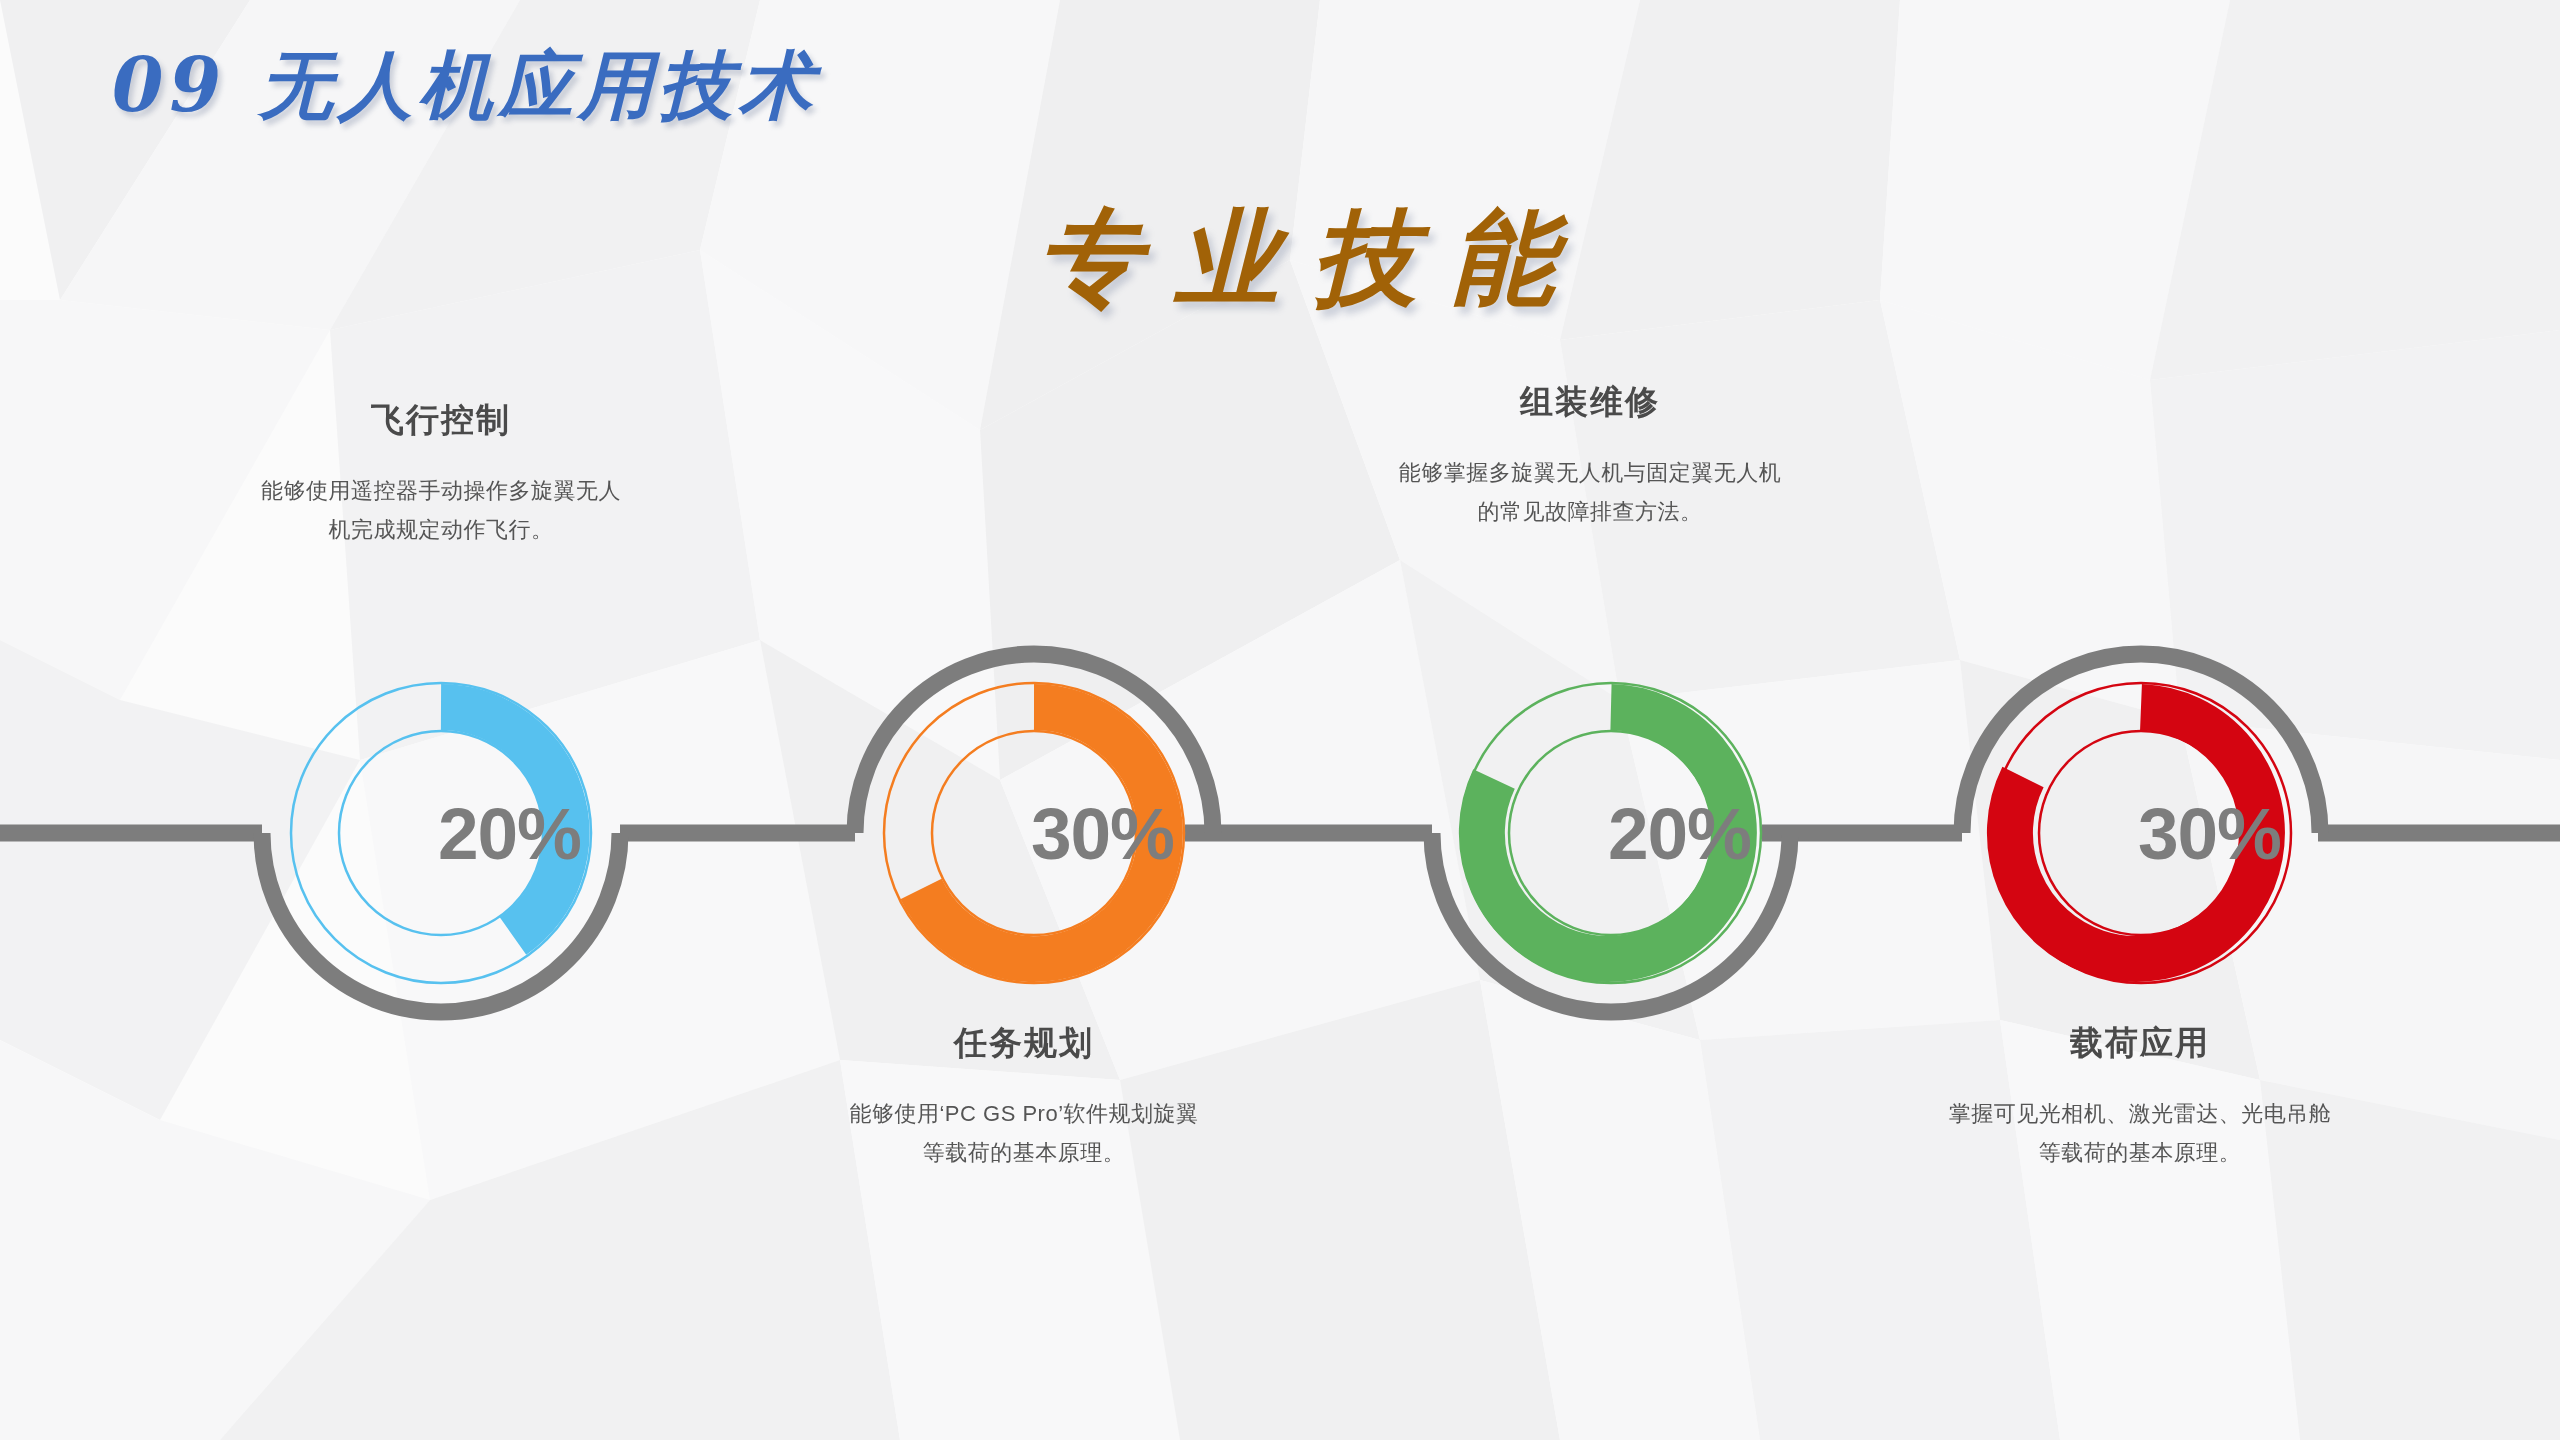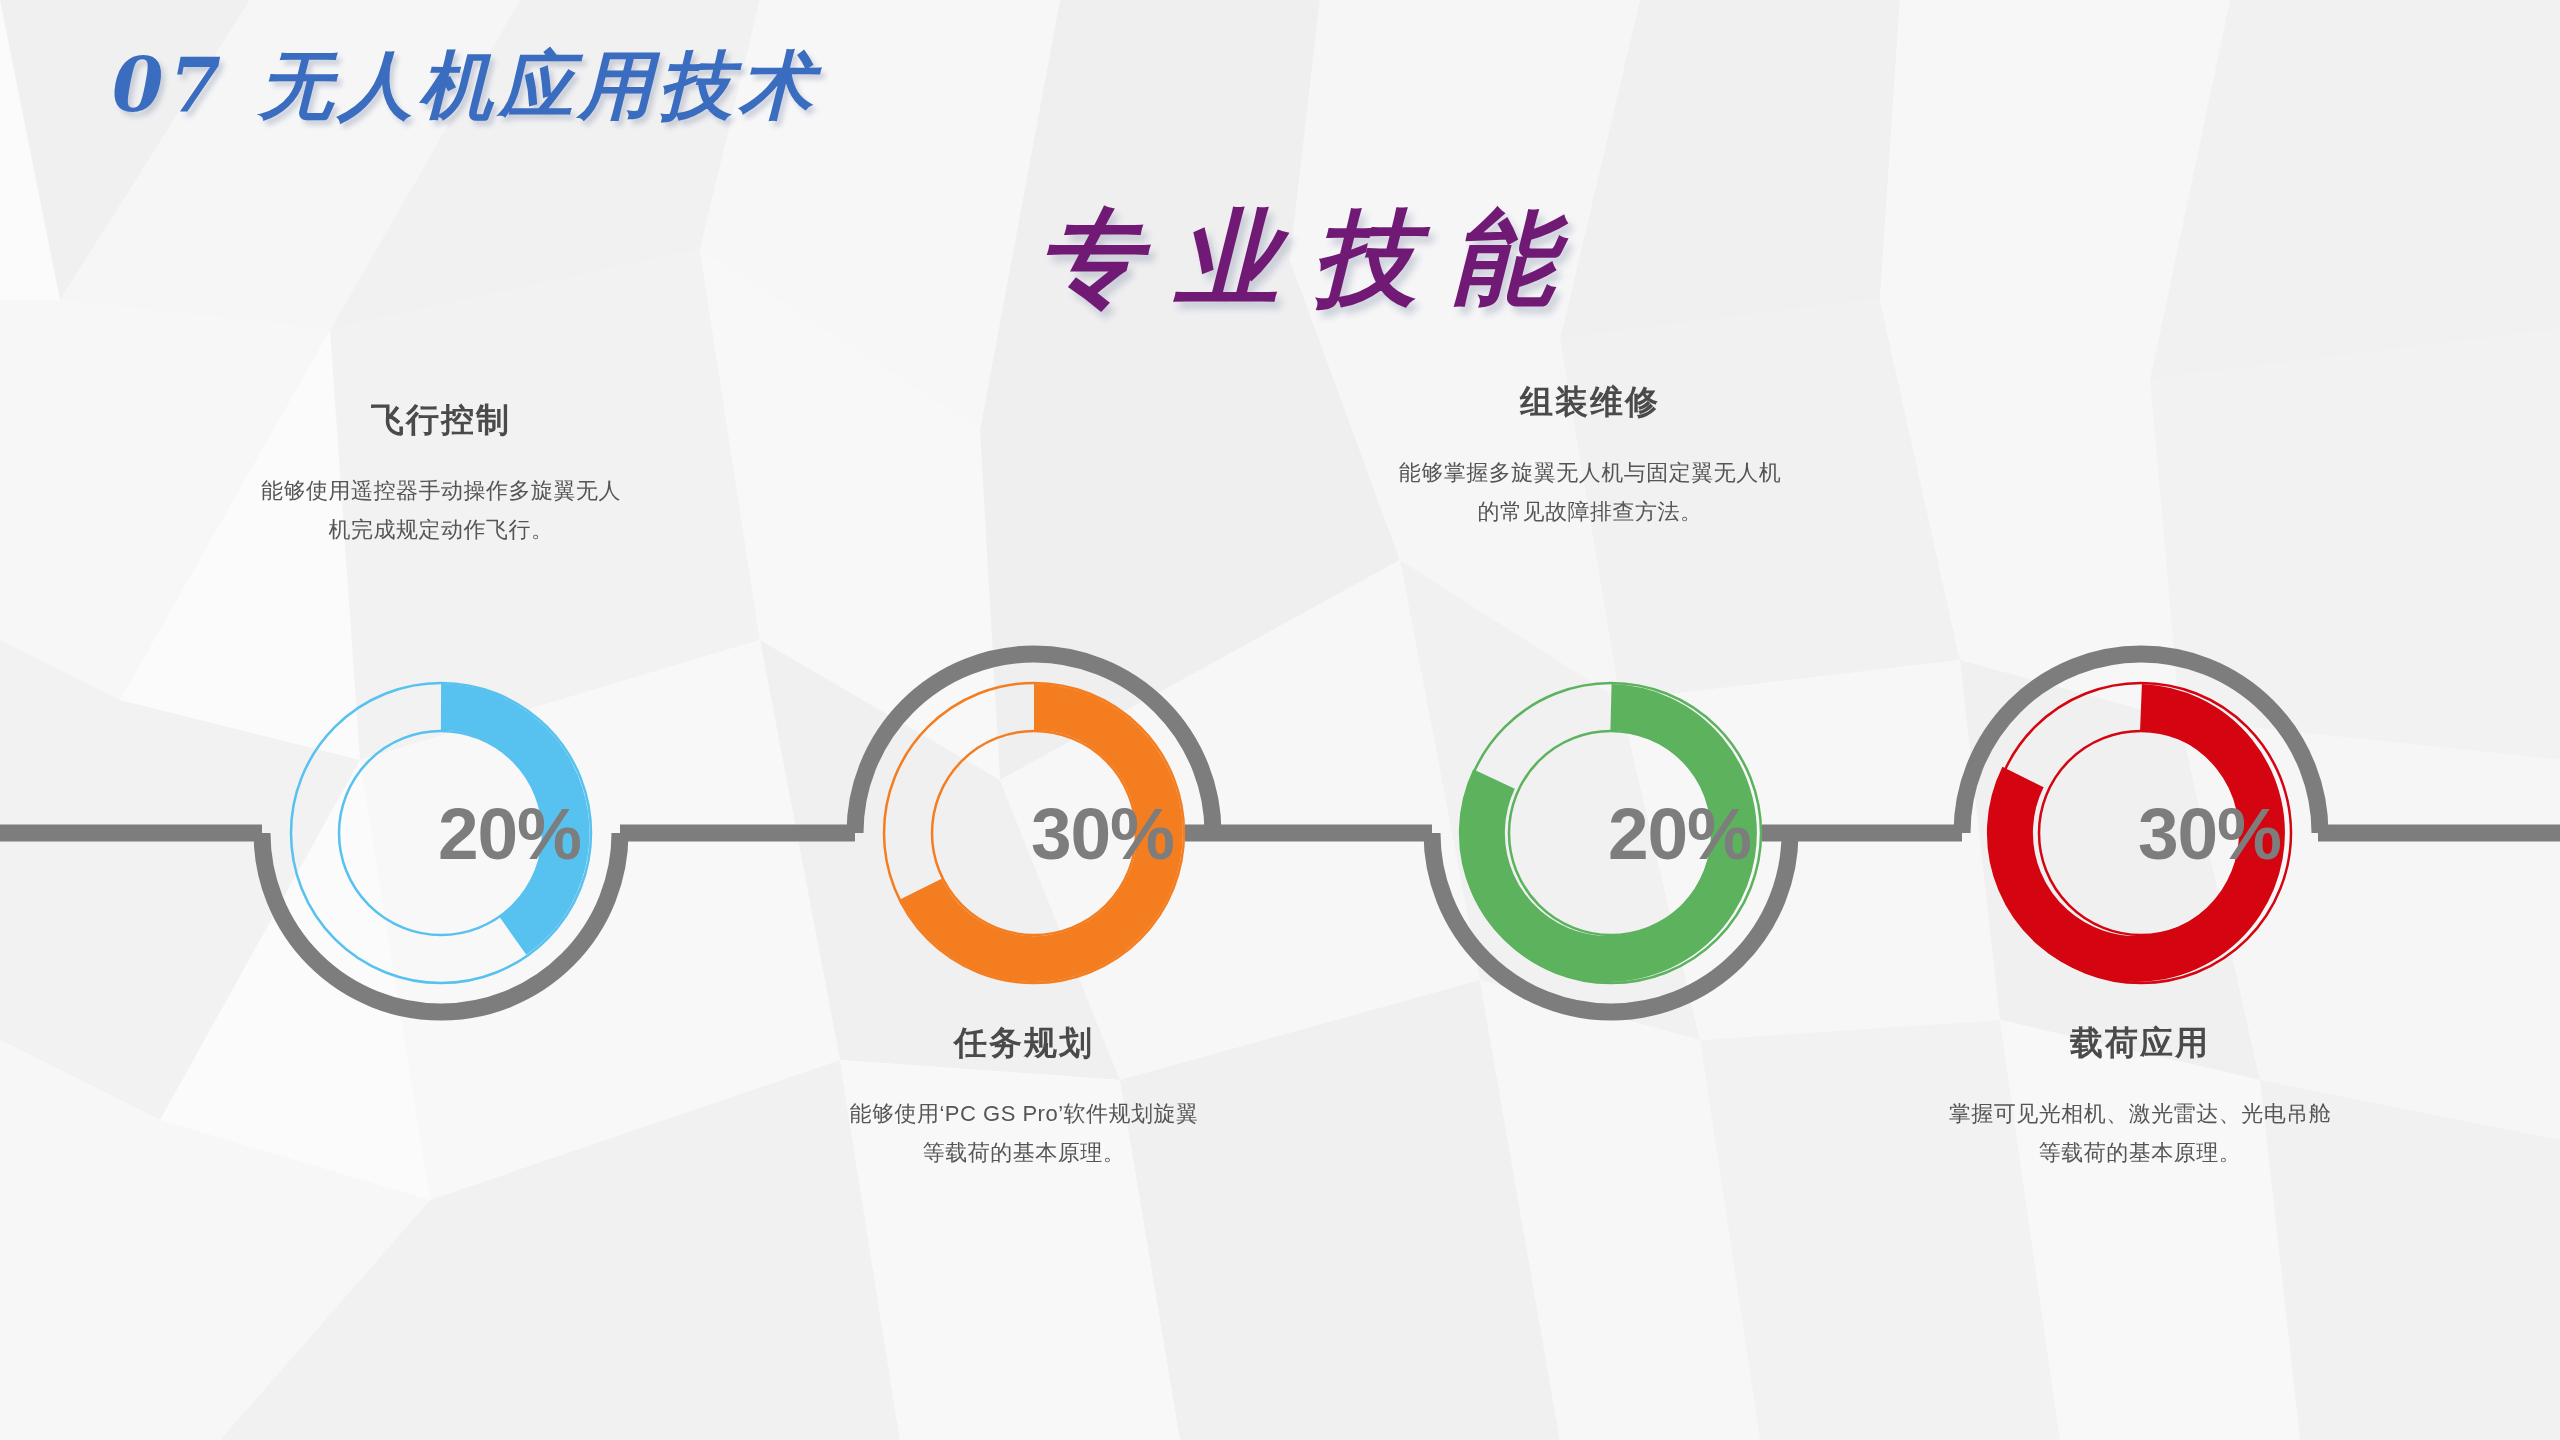--- a/index.html
+++ b/index.html
@@ -52,21 +52,21 @@
   .main-title {
     position: absolute;
     left: 0;
     right: 0;
     top: 206px;
     text-align: center;
     font-size: 104px;
     line-height: 1;
     font-weight: 700;
     font-style: italic;
-    color: #701a75;
+    color: #a16207;
     letter-spacing: 34px;
     text-indent: 34px;
     text-shadow: 5px 7px 7px rgba(120,135,160,.33);
     font-family: "DejaVu Serif", "Liberation Serif", serif;
     padding-left: 32px;
   }
 
   
   #rail {
     position: absolute;
@@ -152,21 +152,21 @@
       <polygon points="430,1200 840,1060 900,1440 220,1440" fill="#f1f1f2"></polygon>
       <polygon points="840,1060 1120,1080 1180,1440 900,1440" fill="#f8f8f9"></polygon>
       <polygon points="1120,1080 1480,980 1560,1440 1180,1440" fill="#f0f0f1"></polygon>
       <polygon points="1480,980 1700,1040 1760,1440 1560,1440" fill="#f7f7f8"></polygon>
       <polygon points="1700,1040 2000,1020 2060,1440 1760,1440" fill="#f2f2f3"></polygon>
       <polygon points="2000,1020 2260,1080 2300,1440 2060,1440" fill="#f8f8f9"></polygon>
       <polygon points="2260,1080 2560,1140 2560,1440 2300,1440" fill="#f1f1f2"></polygon>
     </g>
   </svg>
 
-  <div class="section-number">07  无人机应用技术</div>
+  <div class="section-number">09  无人机应用技术</div>
 
   <div class="main-title">专业技能</div>
 
   <svg id="rail" viewBox="0 0 2560 1440" preserveAspectRatio="none">
 
     <g stroke="#7d7d7d" stroke-width="17" fill="none" stroke-linecap="butt">
       <line x1="0" y1="833" x2="262" y2="833"></line>
       <line x1="620" y1="833" x2="855" y2="833"></line>
       <line x1="1185" y1="833" x2="1432" y2="833"></line>
       <line x1="1762" y1="833" x2="1962" y2="833"></line>

